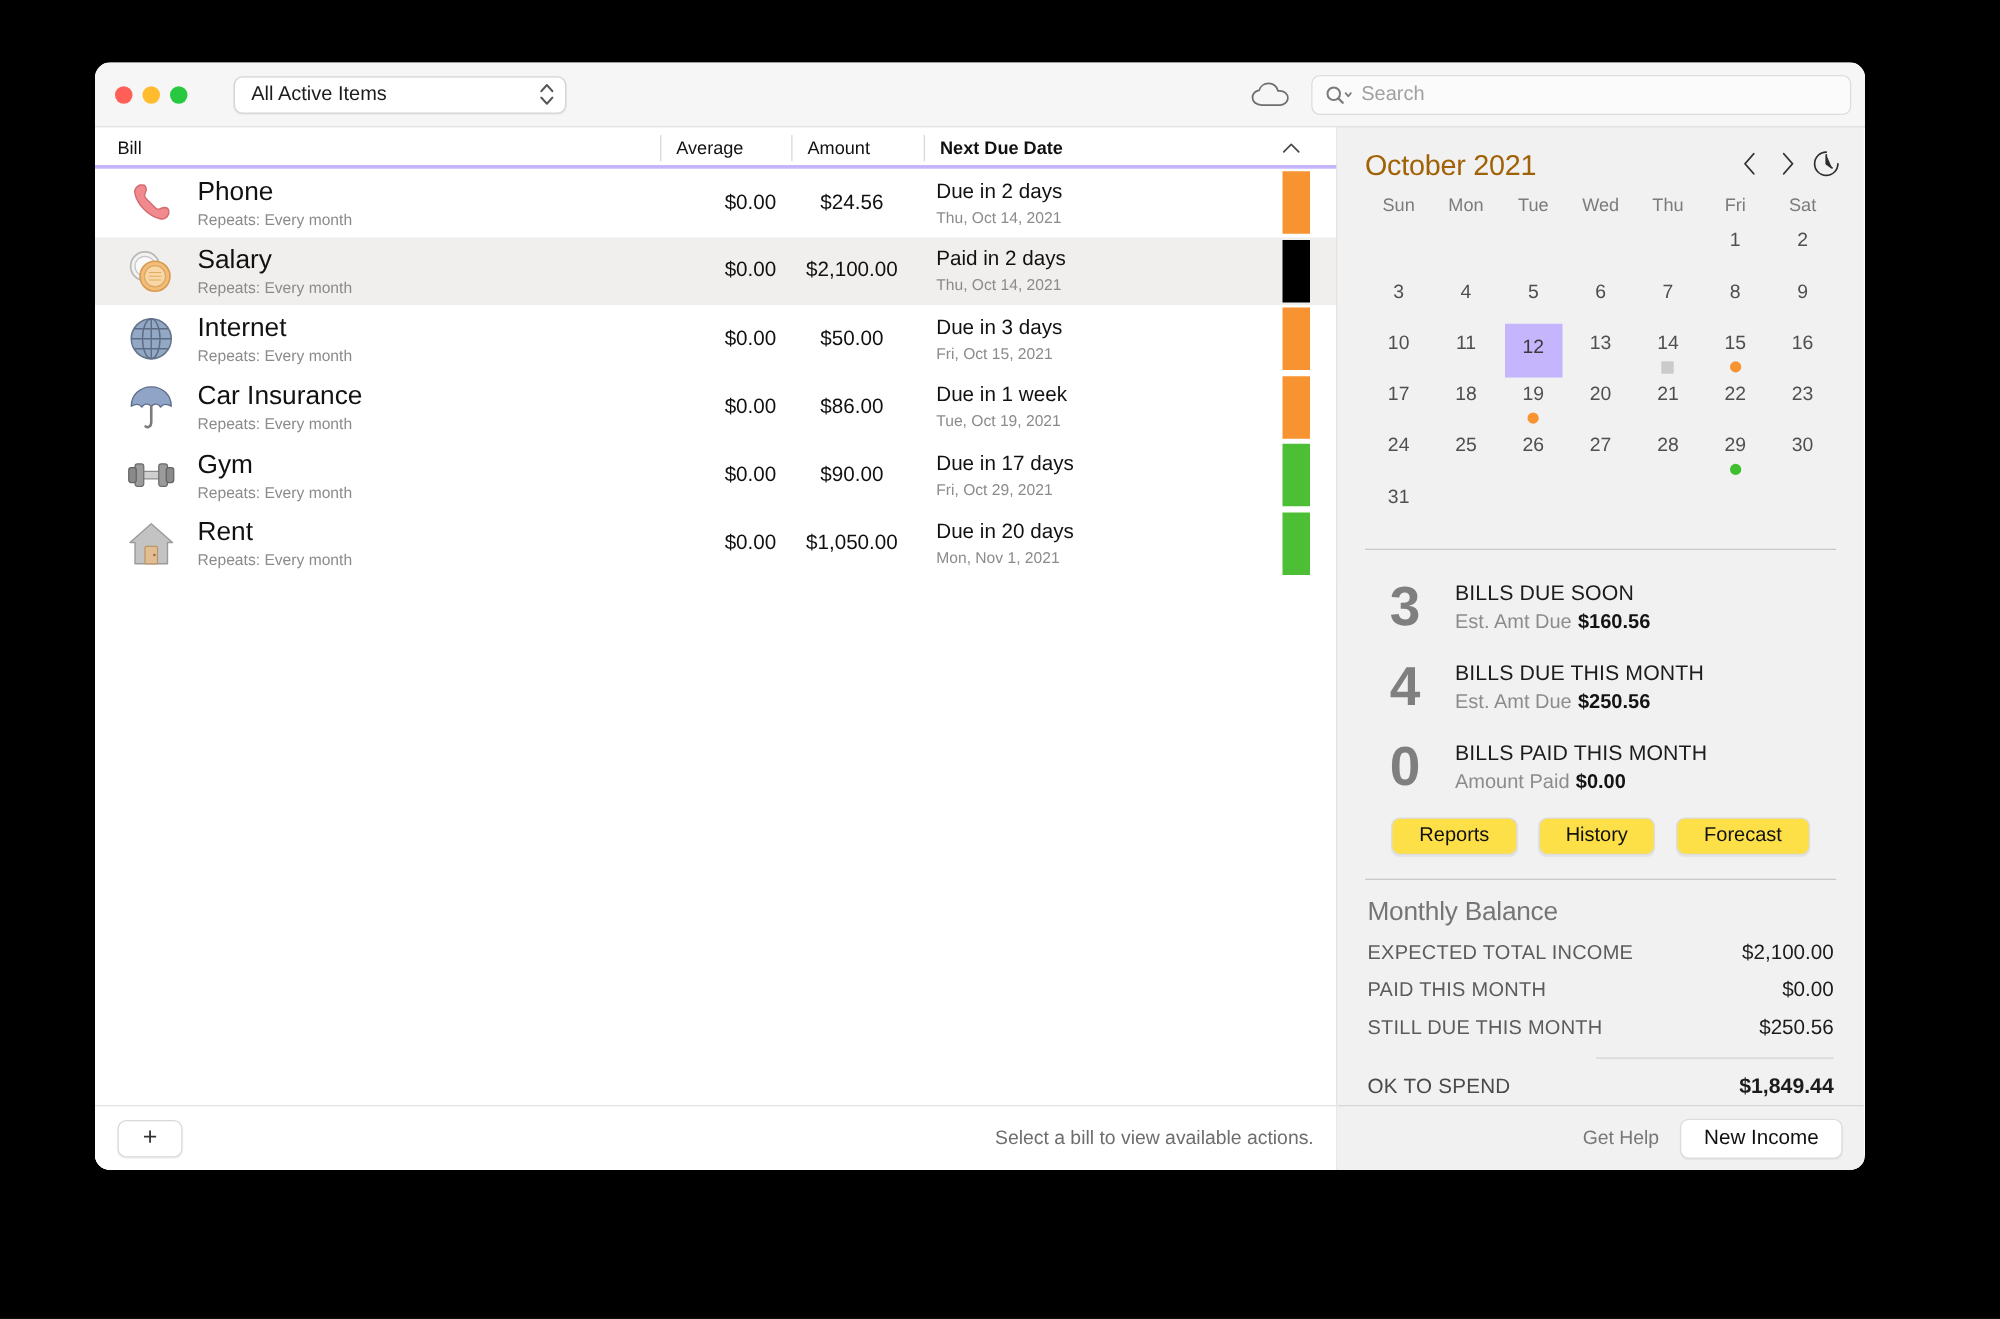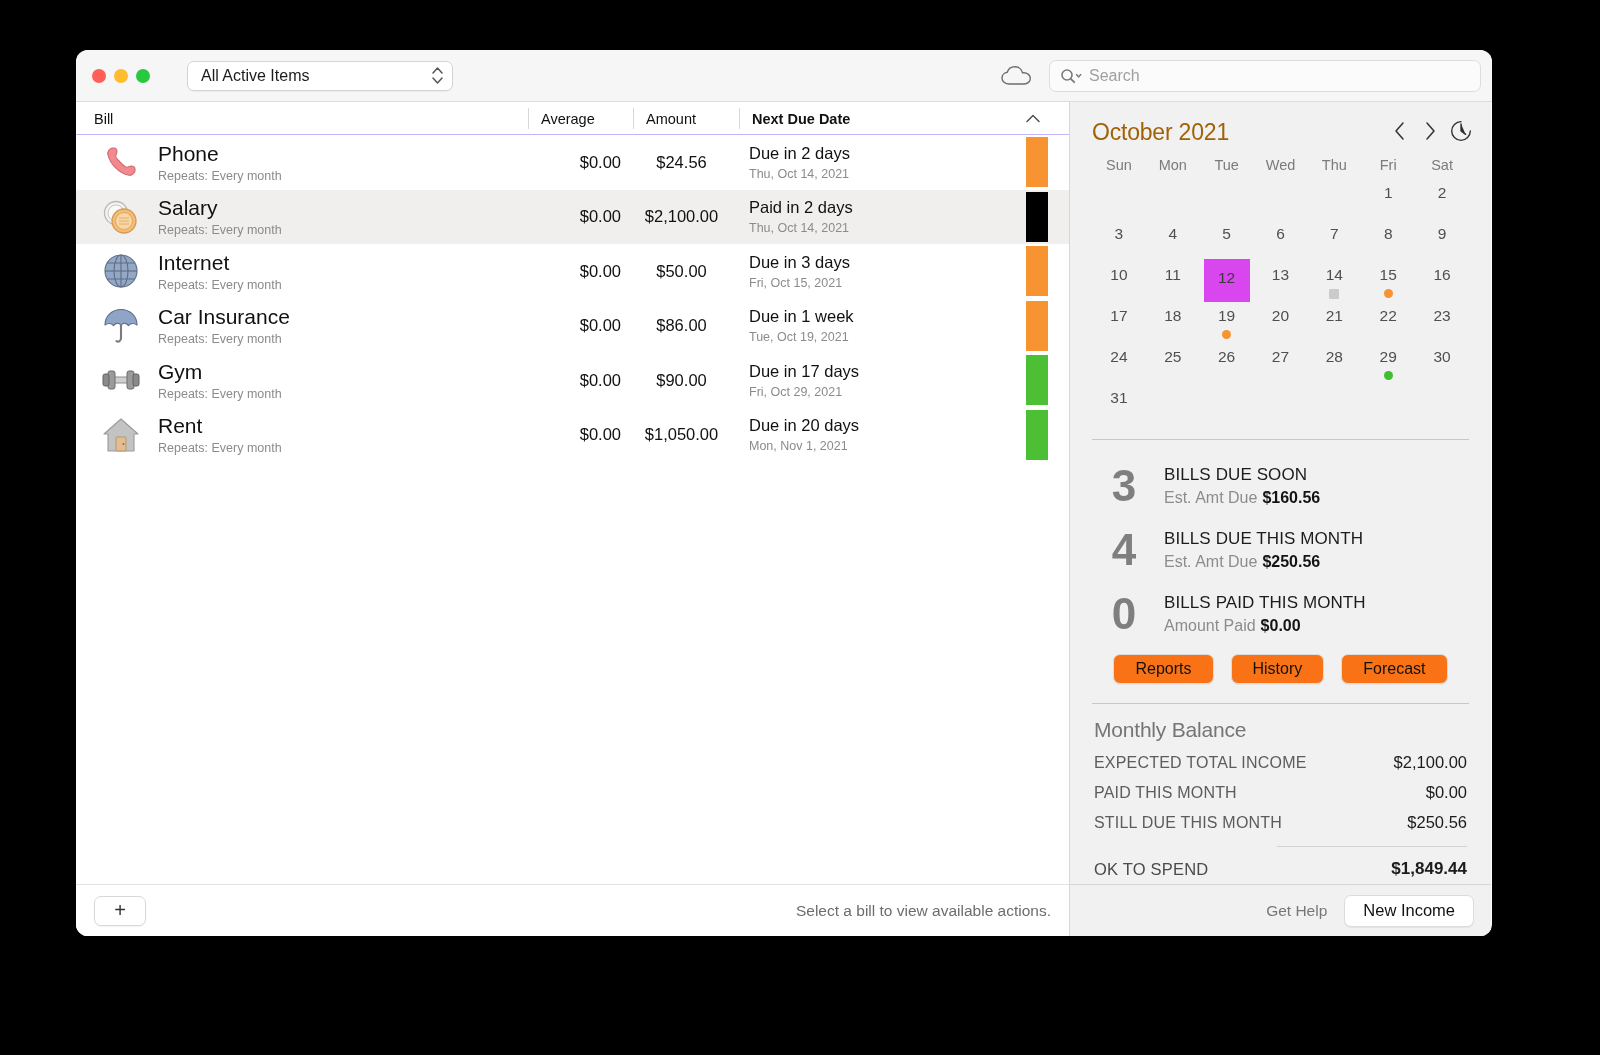--- a/index.html
+++ b/index.html
@@ -63,21 +63,21 @@
 
   
   #body { display: flex; height: 834px; }
   #left-pane { width: 994px; border-right: 1px solid #d7d7d7; display: flex; flex-direction: column; background: #ffffff; }
   #right-pane { width: 421px; background: #f1f1f1; display: flex; flex-direction: column; }
 
   
   #table-head {
     height: 33px; display: flex; align-items: center;
     background: #ffffff;
-    border-bottom: 1px solid #c4b5fd;
+    border-bottom: 3px solid #c4b5fd;
     font-size: 14.5px; color: #111;
     position: relative;
   }
   .th { position: absolute; top: 0; height: 33px; display: flex; align-items: center; }
   .th .divider { position: absolute; left: 0; top: 6px; height: 21px; width: 1px; background: #d8d8d8; }
   .th-bill { left: 18px; }
   .th-average { left: 452px; padding-left: 13px; }
   .th-amount { left: 557px; padding-left: 13px; }
   .th-due { left: 663px; padding-left: 13px; font-weight: bold; }
   .th-sort { left: 950px; color: #444; font-size: 13px; }
@@ -122,21 +122,21 @@
 
   
   #cal { padding: 17px 22px 0 22px; position: relative; }
   #cal-title { font-size: 23px; color: #a16207; letter-spacing: -0.2px; }
   #cal-nav { position: absolute; right: 19px; top: 16px; display: flex; align-items: center; gap: 9px; color: #333; }
   #cal-nav .nv { width: 22px; height: 26px; display: flex; align-items: center; justify-content: center; }
   #cal-grid { margin-top: 11px; display: grid; grid-template-columns: repeat(7, 1fr); }
   .dow { text-align: center; font-size: 14.5px; color: #7b7b7b; padding-bottom: 6px; }
   .day { height: 41px; display: flex; flex-direction: column; align-items: center; justify-content: flex-start; position: relative; }
   .day .dnum { font-size: 15.5px; color: #4f4f4f; line-height: 27px; width: 46px; text-align: center; }
-  .day.selected .dnum { background: #d946ef; color: #3a3a3a; height: 50px; line-height: 38px; margin-top: -2px; }
+  .day.selected .dnum { background: #c4b5fd; color: #3a3a3a; height: 50px; line-height: 38px; margin-top: -2px; }
   .dot { width: 9px; height: 9px; border-radius: 50%; margin-top: 1px; }
   .dot.orange { background: #f79331; }
   .dot.green { background: #3fbf2f; }
   .dot.gray { width: 10px; height: 10px; border-radius: 1px; background: #cbcbcb; }
 
   #cal-sep { height: 1px; background: #c8c8c8; margin: 14px 0 0 0; }
 
   
   #summary { padding: 14px 22px 0 22px; }
   .sumrow { display: flex; align-items: center; height: 64px; }
@@ -146,21 +146,21 @@
     line-height: 1;
   }
   .sumrow .txt { margin-left: 8px; }
   .sumrow .t1 { font-size: 17px; color: #1c1c1c; letter-spacing: 0.1px; }
   .sumrow .t2 { font-size: 16px; color: #8c8c8c; margin-top: 4px; }
   .sumrow .t2 b { color: #141414; font-weight: bold; margin-left: 5px; }
 
   #action-buttons { display: flex; justify-content: center; gap: 17px; margin-top: 8px; }
   .abtn {
     height: 30px; padding: 0 21px;
-    background: #f97316; border: 1px solid #dcdcdc;
+    background: #fde047; border: 1px solid #dcdcdc;
     border-radius: 7px;
     display: flex; align-items: center; justify-content: center;
     font-size: 16px; color: #111;
     box-shadow: 0 1px 1px rgba(0,0,0,0.06);
   }
   #sum-sep { height: 1px; background: #c8c8c8; margin-top: 19px; }
 
   
   #balance { padding: 14px 24px 0 24px; flex: 1; }
   #balance h3 { font-size: 21px; color: #757575; font-weight: normal; letter-spacing: -0.2px; }

